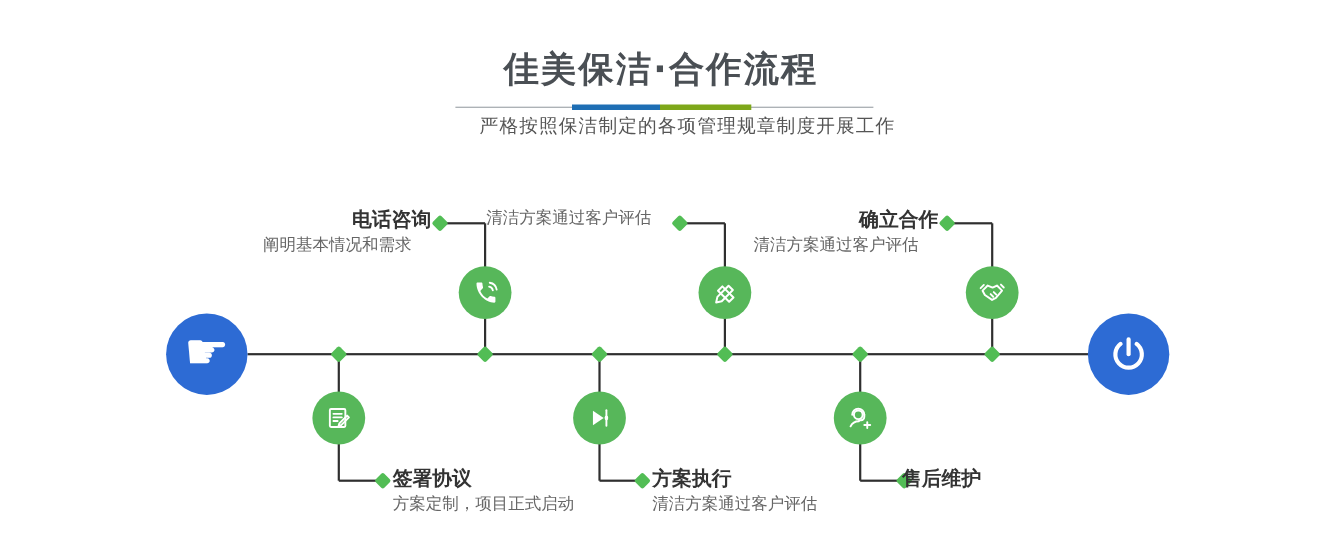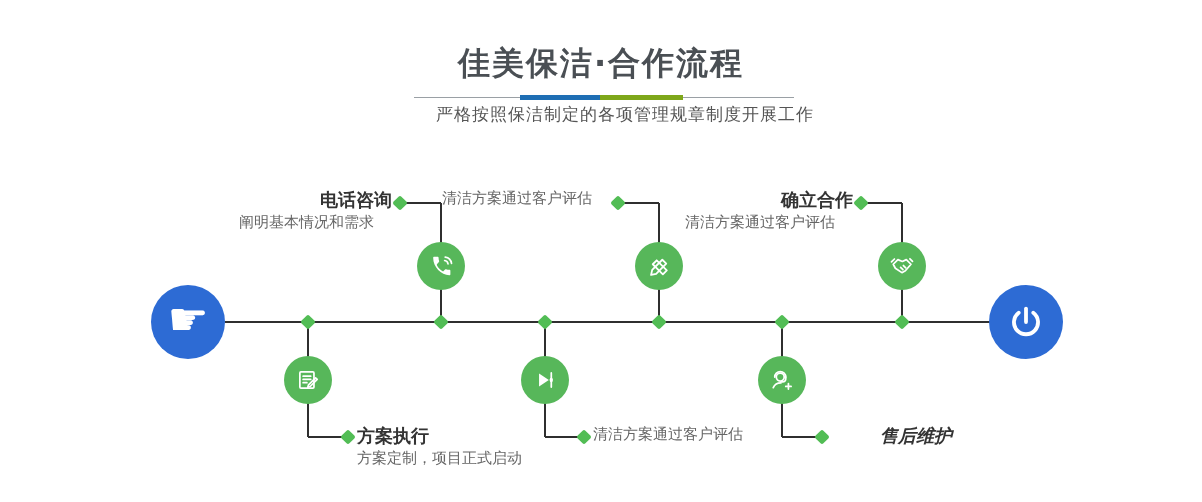--- a/index.html
+++ b/index.html
@@ -160,23 +160,24 @@
   </div>
   <div class="label-top" style="right:592px;">
     <div class="step-desc">清洁方案通过客户评估</div>
   </div>
   <div class="label-top" style="right:349px;">
     <div class="step-title">确立合作</div>
     <div class="step-desc">清洁方案通过客户评估</div>
   </div>
 
   <div class="label-bot" style="left:357px;">
-    <div class="step-title">方案执行</div>
+    <div class="step-title">签署协议</div>
     <div class="step-desc">方案定制，项目正式启动</div>
   </div>
   <div class="label-bot" style="left:593px;">
+    <div class="step-title">方案执行</div>
     <div class="step-desc">清洁方案通过客户评估</div>
   </div>
-  <div class="label-bot" style="left:880px;font-style:italic;">
+  <div class="label-bot" style="left:820px;">
     <div class="step-title">售后维护</div>
   </div>
 
 </div>
 
 </body></html>

